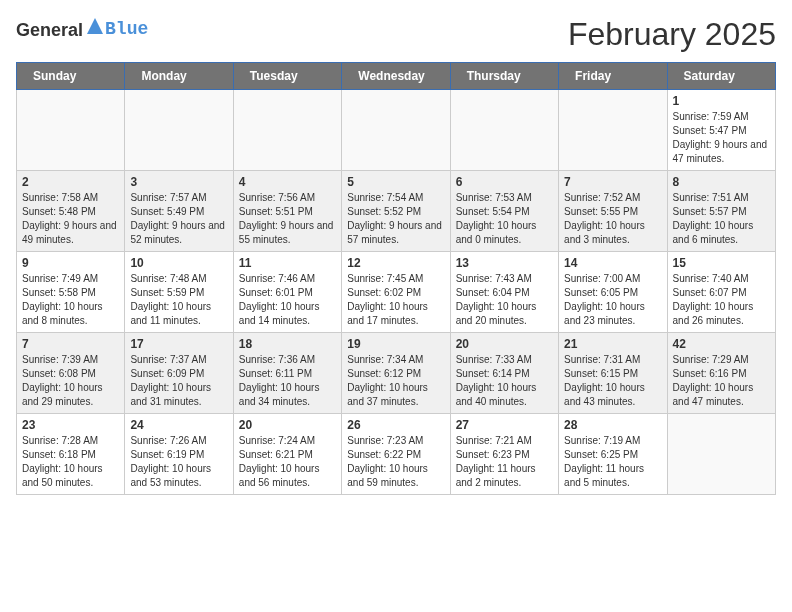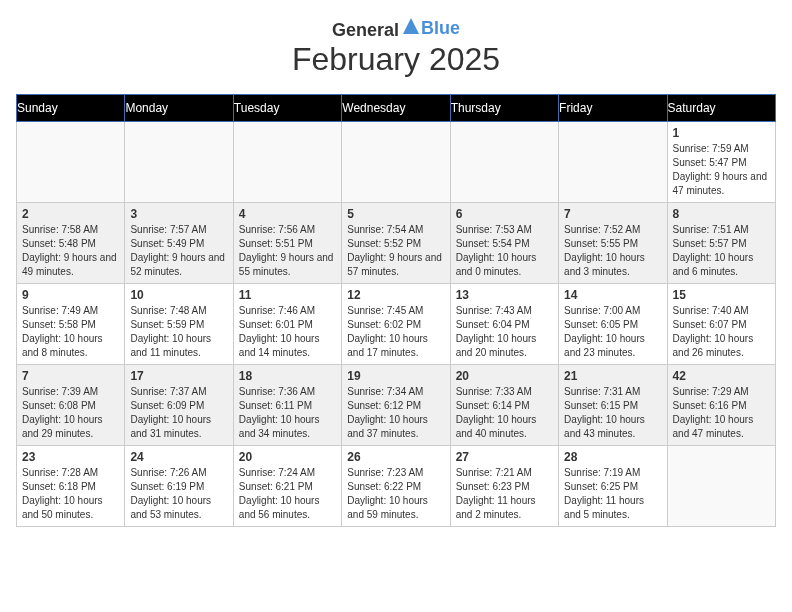--- a/index.html
+++ b/index.html
@@ -6,37 +6,37 @@
     body {
       font-family: Arial, sans-serif;
       background: #fff;
       width: 792px;
       min-height: 612px;
       padding: 16px;
     }
     .header {
       display: flex;
       justify-content: space-between;
-      align-items: center;
-      margin-bottom: 16px;
-      flex-direction: column;
+      align-items: flex-start;
+      margin-bottom: 9px;
     }
     .logo {
       display: flex;
       align-items: center;
     }
     .logo-text-general {
       font-size: 18px;
       font-weight: bold;
       color: #333;
     }
     .logo-text-blue {
       font-size: 18px;
       font-weight: bold;
       color: #4a90d9;
+      font-family: Liberation Mono, monospace;
     }
     .logo-icon {
       width: 20px;
       height: 20px;
       margin-left: 2px;
     }
     .title-block {
       text-align: right;
     }
     .month-title {
@@ -47,27 +47,27 @@
     .location {
       font-size: 14px;
       color: #555;
     }
     .calendar {
       width: 100%;
       border-collapse: collapse;
       border: 1px solid #ccc;
     }
     .calendar th {
-      background: #000000;
+      background: #737373;
       color: #fff;
       font-size: 12px;
-      padding: 6px 0;
+      padding: 6px 16px;
       text-align: left;
       border: 1px solid #3a6db1;
-      font-weight: normal;
+      font-weight: bold;
     }
     .calendar td {
       vertical-align: top;
       border: 1px solid #ccc;
       padding: 4px 5px;
       width: 108px;
       min-height: 80px;
       font-size: 10px;
       color: #333;
       background: #fff;

